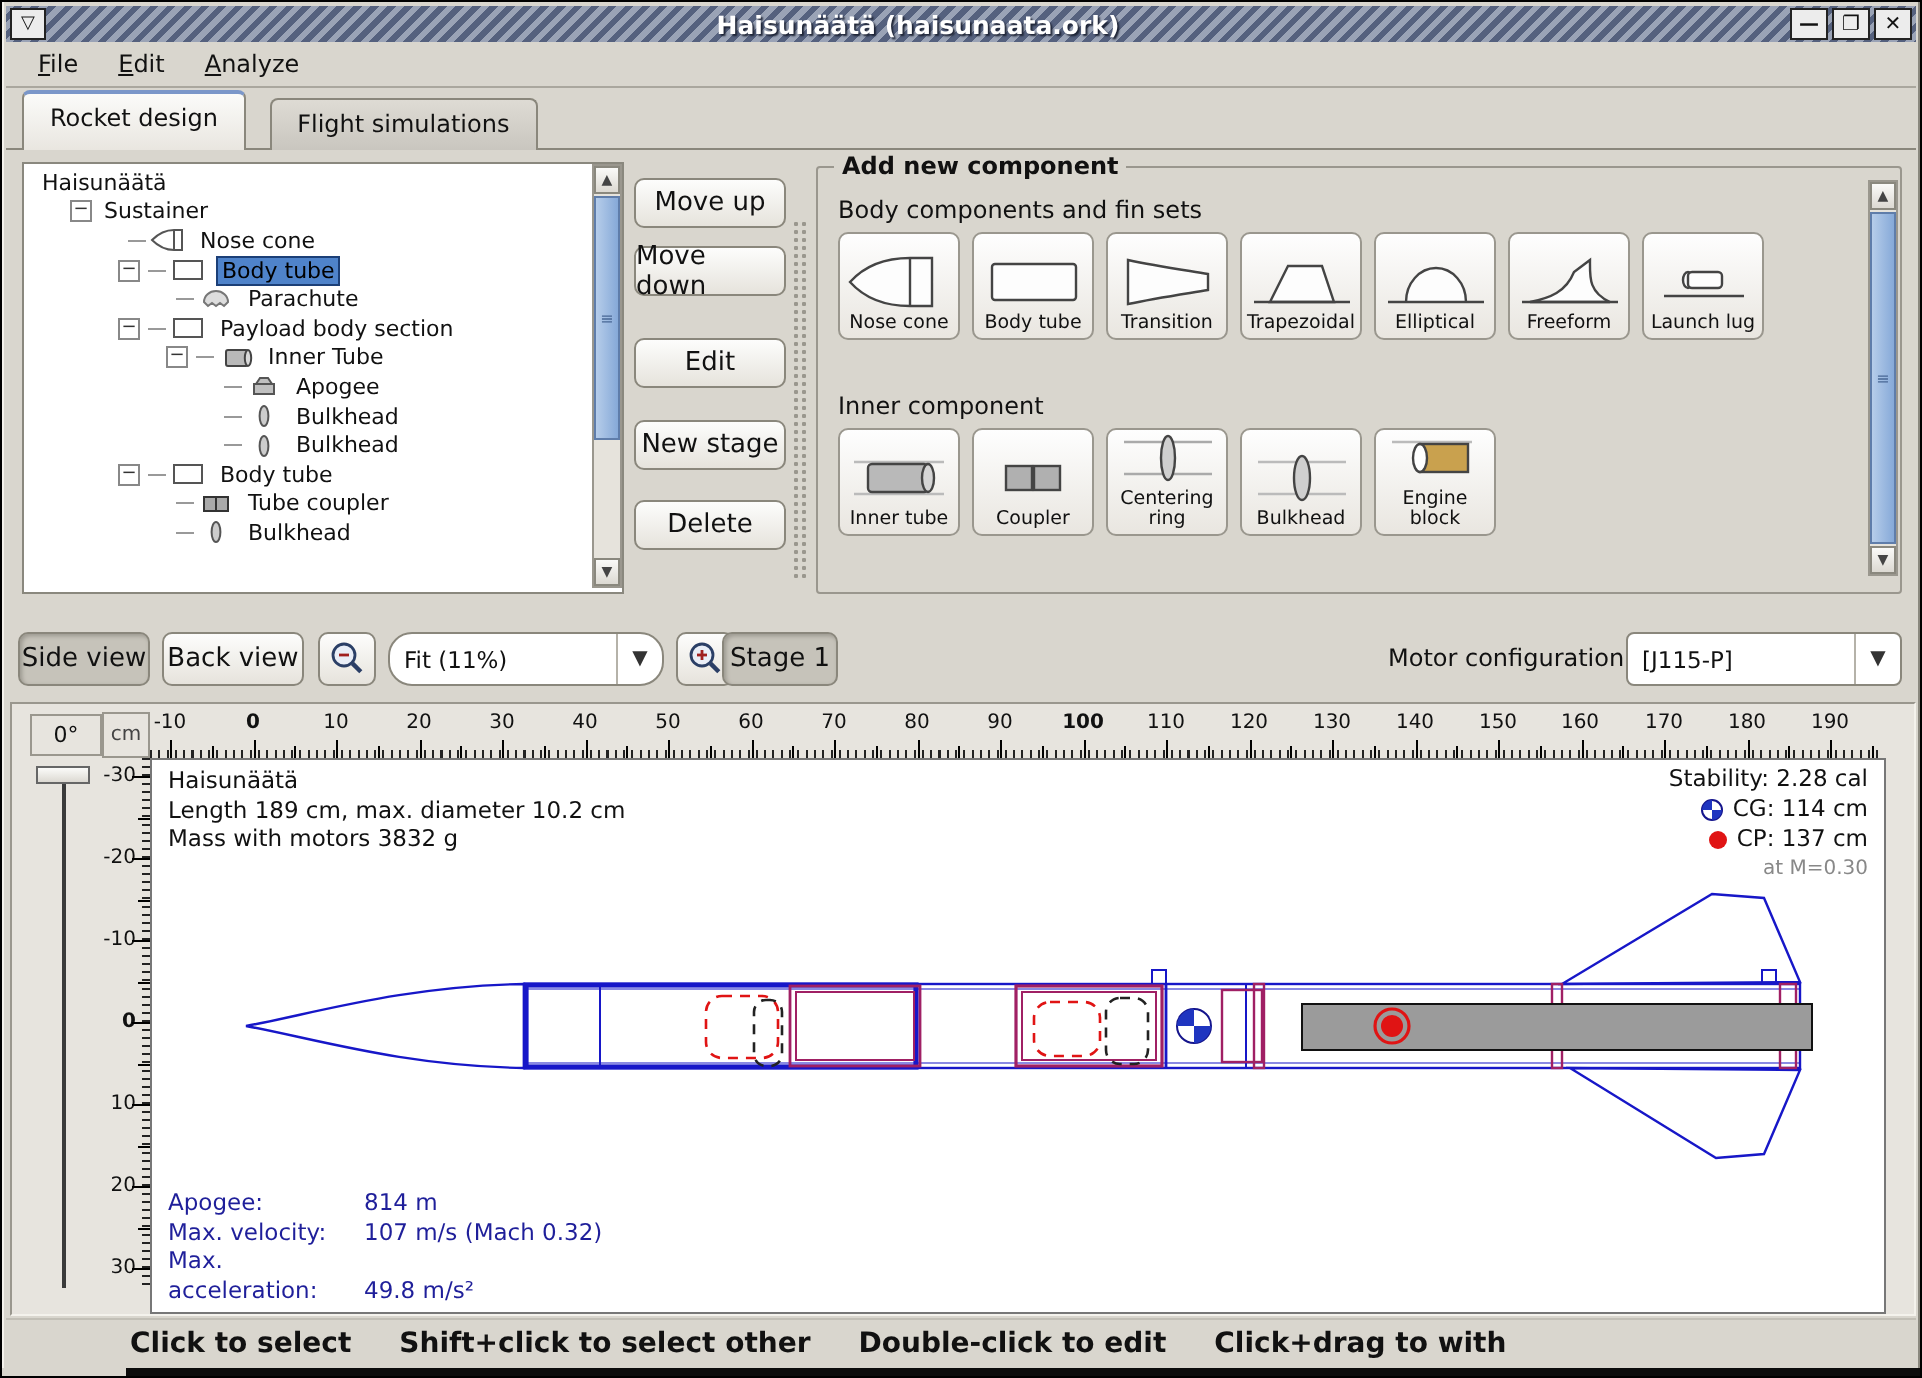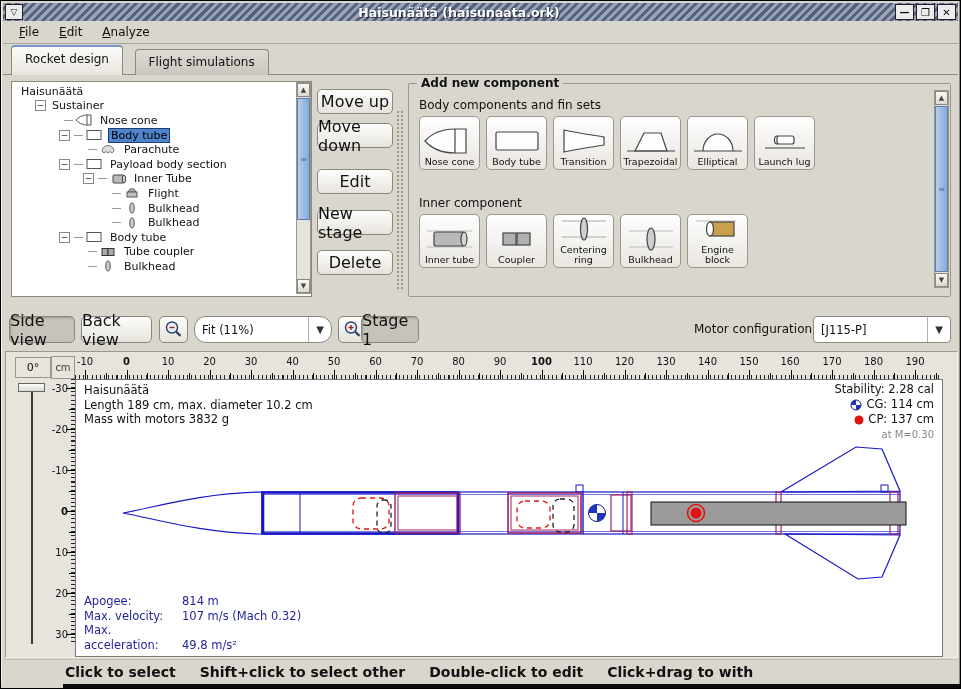--- a/index.html
+++ b/index.html
@@ -41,21 +41,21 @@
   
   .sb{position:absolute;width:15px;background:#e6e3dc;border:1px solid #9a978e;box-sizing:border-box;}
   .sb-btn{position:absolute;left:0;width:13px;height:14px;background:linear-gradient(#fafaf8,#dcd9d2);
     border:1px solid #8a887e;display:flex;align-items:center;justify-content:center;
     font-size:7px;color:#444;box-sizing:border-box;}
   .sb-thumb{position:absolute;left:0;width:13px;background:linear-gradient(90deg,#b6cdea,#86a9d8);
     border:1px solid #5f7daa;box-sizing:border-box;display:flex;align-items:center;justify-content:center;
     color:#4a6896;font-size:8px;letter-spacing:0;}
   
   .btn{background:linear-gradient(#fdfdfc,#e6e3dc);border:1px solid #8a877c;border-radius:5px;
-    font-size:16px;display:flex;align-items:center;justify-content:center;box-sizing:border-box;color:#111;}
+    font-size:13px;display:flex;align-items:center;justify-content:center;box-sizing:border-box;color:#111;}
   .btn.pressed{background:#c6c3ba;box-shadow:inset 1px 1px 2px #9a978e;}
   .act-btn{left:316px;width:76px;height:25px;}
   
   .groupbox{left:407px;top:82px;width:541px;height:212px;border:1px solid #9a978e;border-radius:2px;}
   .group-title{position:absolute;left:8px;top:-8px;background:#d9d6ce;padding:0 4px;font-weight:bold;font-size:12px;}
   .gsection{position:absolute;left:10px;font-size:12px;}
   .comp-row{position:absolute;left:10px;display:flex;gap:6px;}
   .comp-btn{width:61px;height:54px;background:linear-gradient(#fefefe,#e9e6e0);border:1px solid #9a978e;
     border-radius:5px;display:flex;flex-direction:column;align-items:center;justify-content:flex-end;
     padding-bottom:2px;box-sizing:border-box;}
@@ -195,21 +195,21 @@
           </svg>
           <span class="tlabel">Inner Tube</span>
         </div>
         <div class="trow">
           <span style="width: 99px; flex: 0 0 auto;"></span>
           <div class="tdash"></div>
           <svg class="ticon" viewBox="0 0 18 12">
             <path d="M5,5 L7,2 L11,2 L13,5 Z" fill="#c0c0c0" stroke="#555"></path>
             <rect x="4" y="5" width="10" height="5" fill="#c0c0c0" stroke="#555"></rect>
           </svg>
-          <span class="tlabel">Flight</span>
+          <span class="tlabel">Apogee</span>
         </div>
         <div class="trow">
           <span style="width: 99px; flex: 0 0 auto;"></span>
           <div class="tdash"></div>
           <svg class="ticon" viewBox="0 0 18 12">
             <ellipse cx="9" cy="6" rx="2.2" ry="5" fill="#ccc" stroke="#555"></ellipse>
           </svg>
           <span class="tlabel">Bulkhead</span>
         </div>
         <div class="trow">
@@ -288,20 +288,27 @@
               <line x1="4" y1="25" x2="52" y2="25"></line>
             </svg>
             <div class="comp-label">Trapezoidal</div>
           </div>
           <div class="comp-btn">
             <svg width="56" height="30" viewBox="0 0 56 30" fill="#fdfdfd" stroke="#444" stroke-width="1.2">
               <path d="M13,25 A15,17 0 0 1 43,25"></path>
               <line x1="4" y1="25" x2="52" y2="25"></line>
             </svg>
             <div class="comp-label">Elliptical</div>
+          </div>
+          <div class="comp-btn">
+            <svg width="56" height="30" viewBox="0 0 56 30" fill="#fdfdfd" stroke="#444" stroke-width="1.2">
+              <path d="M8,25 C18,23 26,20 30,10 L38,4 C38,12 37,20 48,25 Z"></path>
+              <line x1="4" y1="25" x2="52" y2="25"></line>
+            </svg>
+            <div class="comp-label">Freeform</div>
           </div>
           <div class="comp-btn">
             <svg width="56" height="30" viewBox="0 0 56 30" fill="#fdfdfd" stroke="#444" stroke-width="1.2">
               <ellipse cx="20" cy="14" rx="2.5" ry="4"></ellipse>
               <rect x="20" y="10" width="17" height="8" rx="2"></rect>
               <line x1="8" y1="22" x2="48" y2="22"></line>
             </svg>
             <div class="comp-label">Launch lug</div>
           </div>
         </div>

